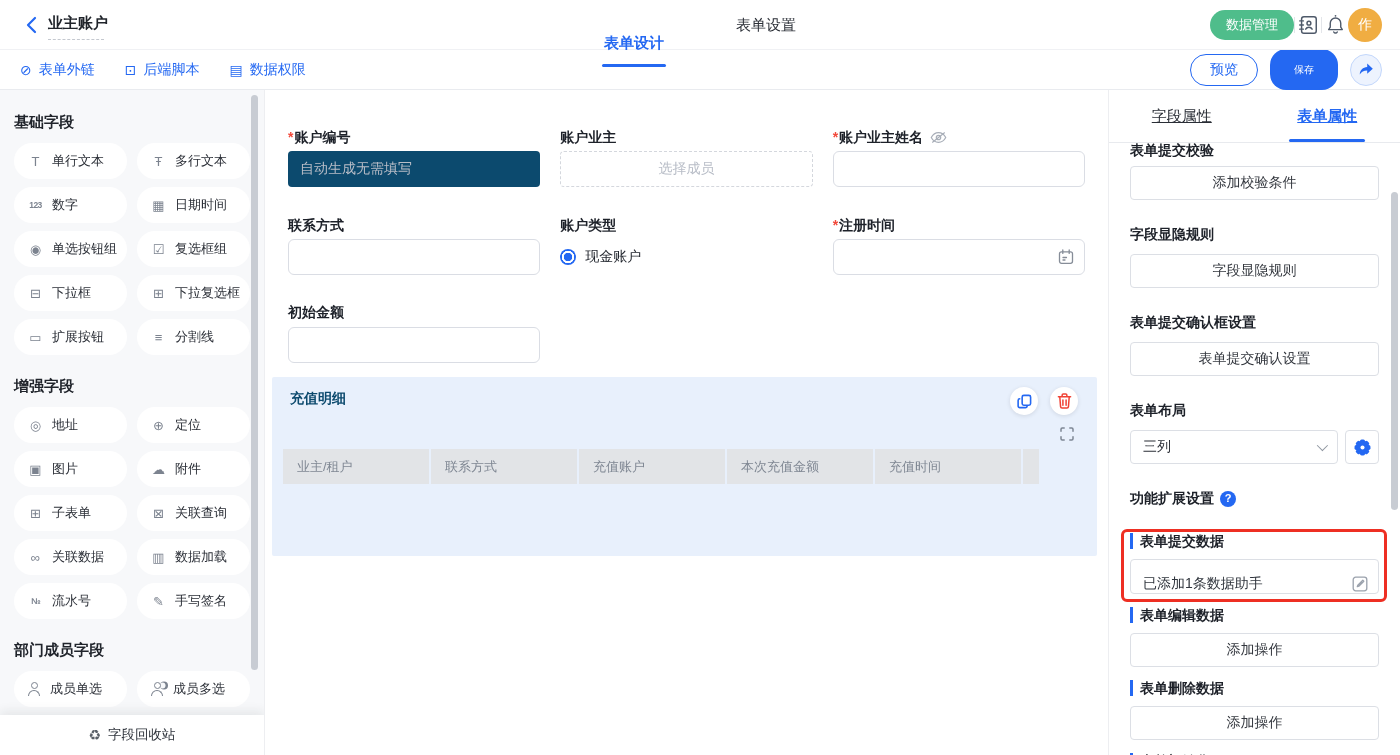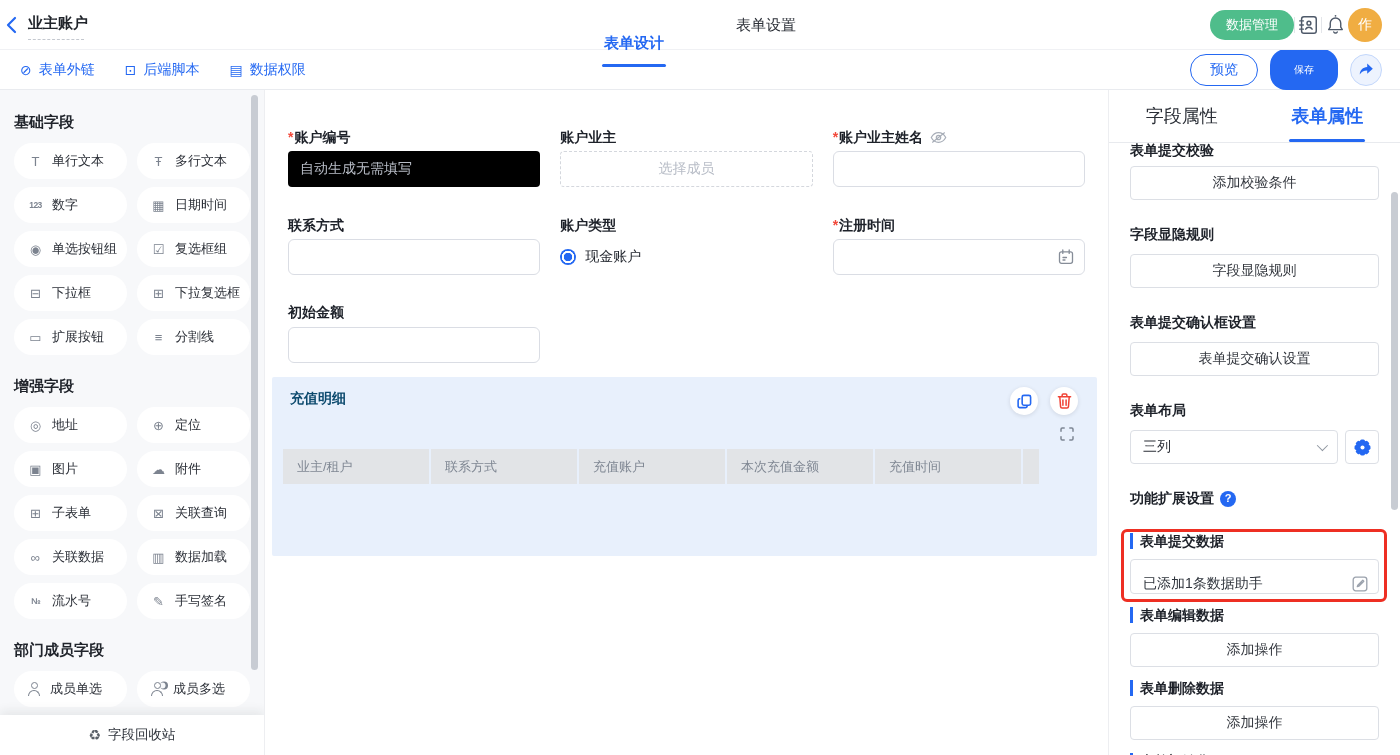--- a/index.html
+++ b/index.html
@@ -1,20 +1,20 @@
 <!DOCTYPE html>
 <html><head>
 <meta charset="utf-8">
 <style>
   * { margin:0; padding:0; box-sizing:border-box; }
   html,body { width:1400px; height:755px; font-family:"Liberation Sans","DejaVu Sans",sans-serif; background:#fff; overflow:hidden; }
 
   
   .topbar { position:absolute; left:0; top:0; width:1400px; height:50px; background:#fff; border-bottom:1px solid #f0f1f4; display:flex; align-items:center; z-index:30;}
-  .tb-left { display:flex; align-items:center; padding-left:0; }
+  .tb-left { display:flex; align-items:center; padding-left:0;margin-left:20px; }
   .back-btn { width:22px; height:22px; display:flex; align-items:center; justify-content:center; cursor:pointer; }
   .app-title { margin-left:6px; font-size:15px; font-weight:700; color:#20242b; position:relative; padding-bottom:3px; }
   .app-title::after { content:""; position:absolute; left:0; right:4px; bottom:-4px; border-bottom:1px dashed #c4c8cf; }
   .tb-tabs { position:absolute; left:50%; transform:translateX(-50%); top:0; height:50px; display:flex; gap:72px; align-items:center; }
   .tb-tab { font-size:15px; color:#2a2e36; position:relative; height:50px; display:flex; align-items:center; cursor:pointer; }
   .tb-tab.active { color:#2468f2; font-weight:600;margin-top:36px; }
   .tb-tab.active::after { content:""; position:absolute; left:-2px; right:-2px; bottom:1px; height:3px; background:#2468f2; border-radius:2px; }
   .tb-right { margin-left:auto; display:flex; align-items:center; padding-right:18px; }
   .btn-green { height:30px; padding:0 16px; border-radius:15px; background:#4fbd8b; color:#fff; font-size:13px; display:flex; align-items:center; cursor:pointer; }
   .v-div { width:1px; height:16px; background:#e3e5e9; }
@@ -48,21 +48,21 @@
   .recycle-bar .g { color:#5a6068; font-size:14px; }
 
   
   .canvas { position:absolute; left:265px; top:90px; width:843px; height:665px; background:#fff; overflow:hidden; }
   .form-grid { padding:38px 23px 0 23px; }
   .form-row { display:flex; gap:20px; margin-bottom:29px; }
   .fcell { flex:1; min-width:0; }
   .flabel { font-size:14px; font-weight:600; color:#1d2129; height:18px; line-height:18px; margin-bottom:5px; display:flex; align-items:center; }
   .req { color:#f2493b; margin-right:1px; }
   .finput { height:36px; border:1px solid #dadde4; border-radius:6px; background:#fff; position:relative; display:flex; align-items:center; padding:0 12px; font-size:14px; color:#2a2e36; }
-  .finput.disabled { background:#000000; border:none; border-radius:4px; color:#b8bdc7;font-family:Liberation Mono, monospace; }
+  .finput.disabled { background:#0c4a6e; border:none; border-radius:4px; color:#b8bdc7;font-family:Liberation Mono, monospace; }
   .finput.dashed { border:1px dashed #d4d7dd; border-radius:4px; justify-content:center; color:#b8bdc7; }
   .ph { color:#b8bdc7; }
   .radio-row { height:36px; display:flex; align-items:center; gap:9px; }
   .radio-dot { width:16px; height:16px; border-radius:50%; background:radial-gradient(circle at center, #2468f2 0 4px, #fff 4.5px 6px, #2468f2 6.5px); }
   .radio-label { font-size:14px; color:#1d2129; }
   .cal-ic, .eye-ic { flex:none; }
   .finput .cal-ic { position:absolute; right:10px; top:9px; }
   .flabel .eye-ic { margin-left:7px; }
 
   
@@ -71,21 +71,21 @@
   .sub-icons { position:absolute; top:10px; right:19px; display:flex; gap:12px; }
   .circ { width:28px; height:28px; border-radius:50%; background:#fff; box-shadow:0 1px 4px rgba(31,35,41,.12); display:flex; align-items:center; justify-content:center; cursor:pointer; }
   .expand-ic { position:absolute; top:50px; right:23px; cursor:pointer; }
   .sub-table { position:absolute; left:11px; top:72px; display:flex; }
   .sub-th { width:146px; height:35px; background:#e2e4e7; margin-right:2px; font-size:13px; color:#7f8793; line-height:35px; padding-left:14px; white-space:nowrap; overflow:hidden; }
   .sub-th.mini { width:16px; padding:0; margin-right:0; }
 
   
   .panel { position:absolute; left:1108px; top:90px; width:292px; height:665px; background:#fff; border-left:1px solid #edeef1; overflow:hidden; }
   .p-tabs { height:53px; display:flex; border-bottom:1px solid #e8eaee; }
-  .p-tab { flex:1; display:flex; align-items:center; justify-content:center; font-size:18px; color:#2a2e36; position:relative; cursor:pointer; }
+  .p-tab { flex:1; display:flex; align-items:center; justify-content:center; font-size:15px; color:#2a2e36; position:relative; cursor:pointer;text-decoration:underline; }
   .p-tab.active { color:#2468f2; font-weight:600; }
   .p-tab.active::after { content:""; position:absolute; left:50%; transform:translateX(-50%); bottom:0; width:76px; height:3px; background:#2468f2; border-radius:2px; }
   .p-content { padding:2px 21px 0 21px; }
   .p-section { margin-bottom:25px; position:relative; }
   .p-section.sub { margin-bottom:13px; }
   .p-label { font-size:14px; font-weight:600; color:#1d2129; height:19px; line-height:19px; display:flex; align-items:center; gap:6px; margin-bottom:10px; }
   .p-label.bar { border-left:3px solid #2468f2; padding-left:7px; line-height:15px; height:16px; }
   .p-section.clipped .p-label { height:14px; overflow:hidden; line-height:20px; margin-top:-2px; margin-bottom:9px; }
   .p-btn { width:100%; height:34px; background:#fff; border:1px solid #dcdfe5; border-radius:4px; font-size:14px; color:#33373e; display:flex; align-items:center; justify-content:center; cursor:pointer; font-family:inherit; }
   .p-selrow { display:flex; gap:7px; }

